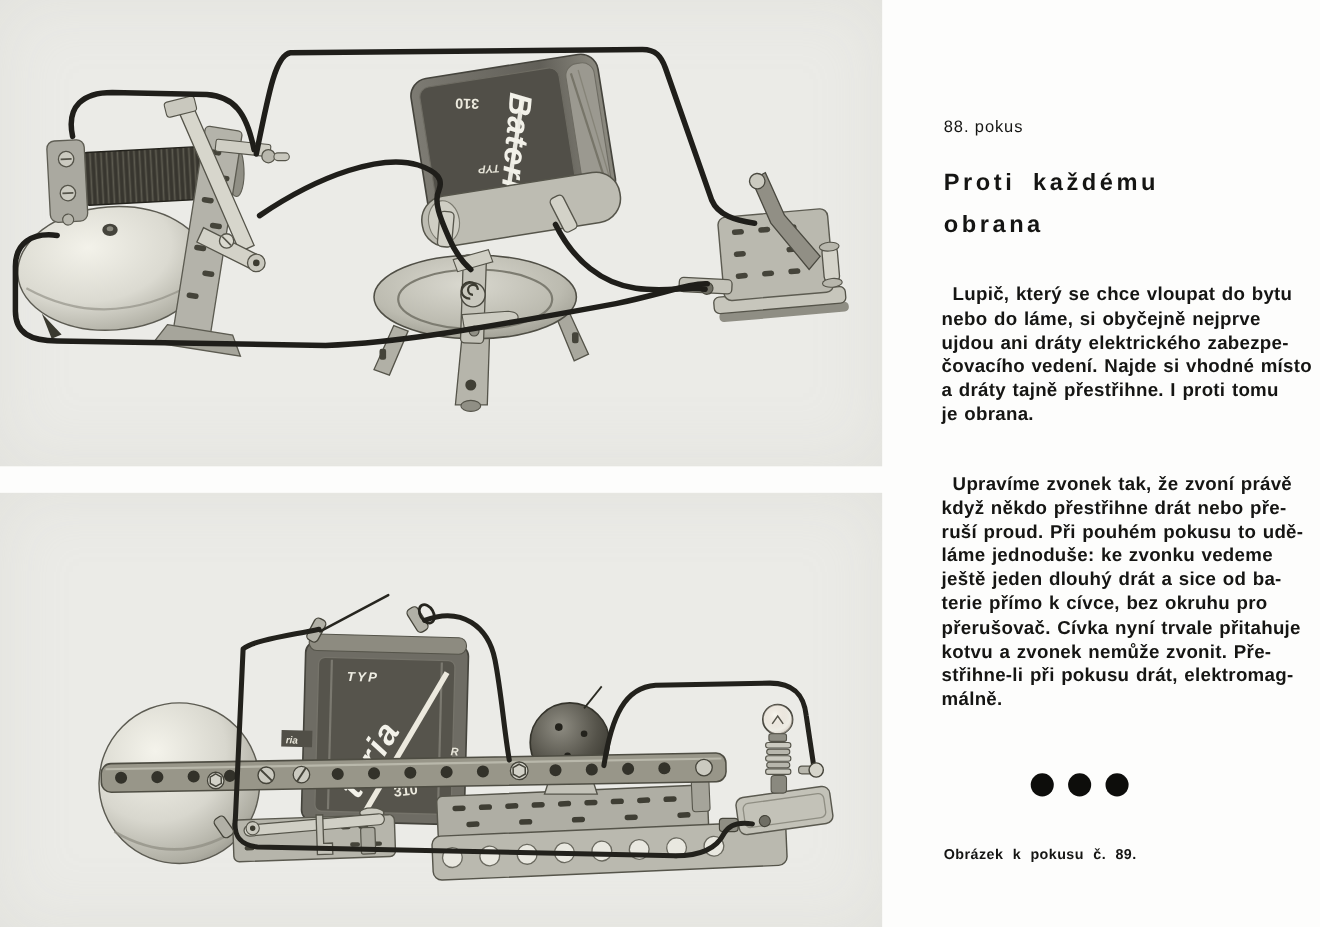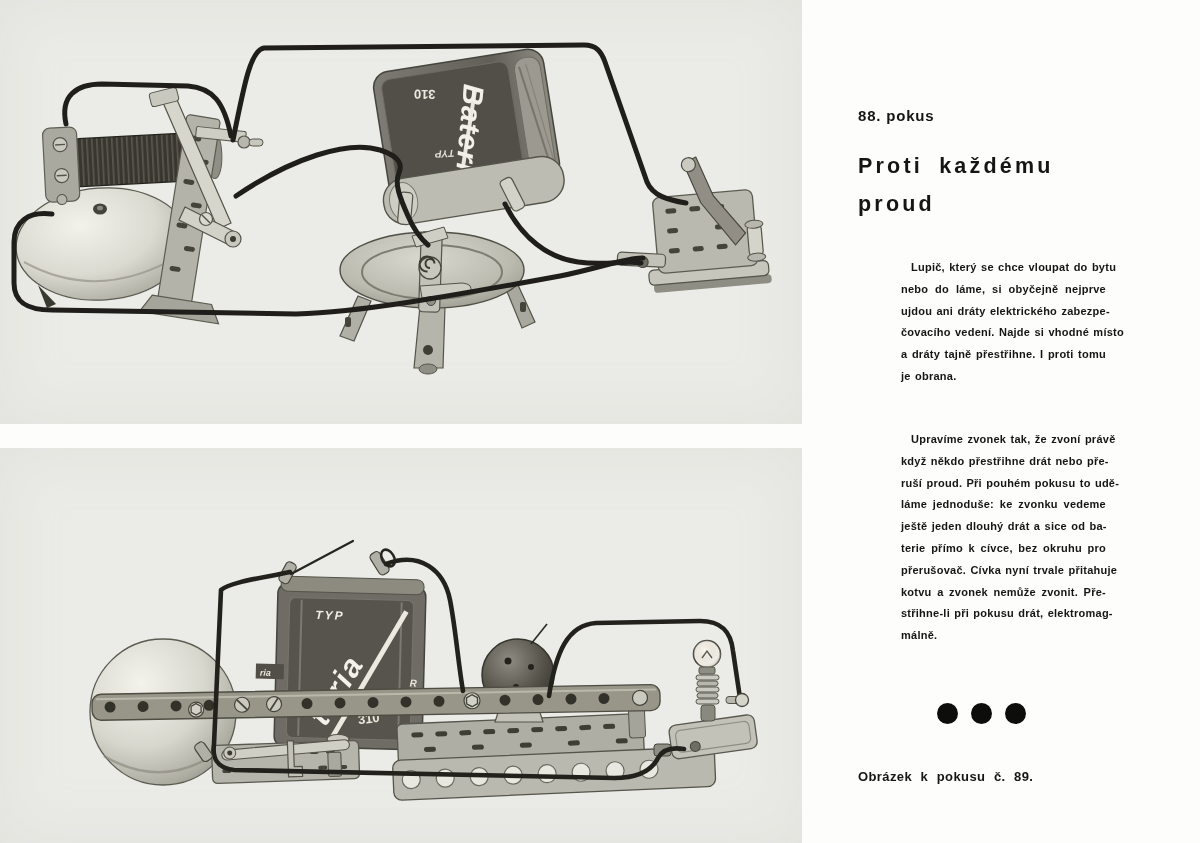--- a/index.html
+++ b/index.html
@@ -13,30 +13,30 @@
     position:absolute;left:0;width:802px;
     background:#ebebe7;
     box-shadow:inset 0 0 60px rgba(200,200,190,.25);
   }
   #panel-top{top:0;height:424px;}
   #panel-bottom{top:448px;height:395px;}
   .panel svg{display:block;width:100%;height:100%;}
 
   
   .col{position:absolute;left:856px;top:0;width:250px;}
-  .pokus{position:absolute;left:2px;top:107px;font-size:15px;font-weight:700;letter-spacing:.8px;}
+  .pokus{position:absolute;left:2px;top:107px;font-size:15px;font-weight:400;letter-spacing:.8px;}
   .title{position:absolute;left:2px;top:147px;font-size:21.5px;font-weight:700;
          line-height:38px;letter-spacing:3.2px;word-spacing:7px;white-space:nowrap;}
   .para{position:absolute;left:0;width:250px;}
   #para1{top:257px;}
   #para2{top:429px;}
   .tline{
-    height:21.8px;line-height:21.8px;font-size:11px;font-weight:700;
+    height:21.8px;line-height:21.8px;font-size:17px;font-weight:700;
     letter-spacing:.25px;word-spacing:1px;
-    text-align:justify;text-align-last:justify;white-space:nowrap;margin-left:45px;
+    text-align:justify;text-align-last:justify;white-space:nowrap;
   }
   .tline.first{text-indent:10px;}
   .tline.last{text-align-last:left;}
   .dots{position:absolute;left:0;top:703px;width:250px;display:flex;justify-content:center;gap:13px;}
   .dot{width:21px;height:21px;border-radius:50%;background:#0d0d0b;}
   .caption{position:absolute;left:2px;top:769px;font-size:13px;font-weight:700;
            letter-spacing:.4px;word-spacing:4.5px;white-space:nowrap;}
 </style>
 </head>
 <body>
@@ -342,21 +342,21 @@
     </g>
   </g>
 </svg>
 </div>
 
 <div class="col">
   <div class="pokus">88. pokus</div>
 
   <div class="title">
     <div>Proti každému</div>
-    <div>proud</div>
+    <div>obrana</div>
   </div>
 
   <div class="para" id="para1">
     <div class="tline first">Lupič, který se chce vloupat do bytu</div>
     <div class="tline">nebo do láme, si obyčejně nejprve</div>
     <div class="tline">ujdou ani dráty elektrického zabezpe-</div>
     <div class="tline">čovacího vedení. Najde si vhodné místo</div>
     <div class="tline">a dráty tajně přestřihne. I proti tomu</div>
     <div class="tline last">je obrana.</div>
   </div>

